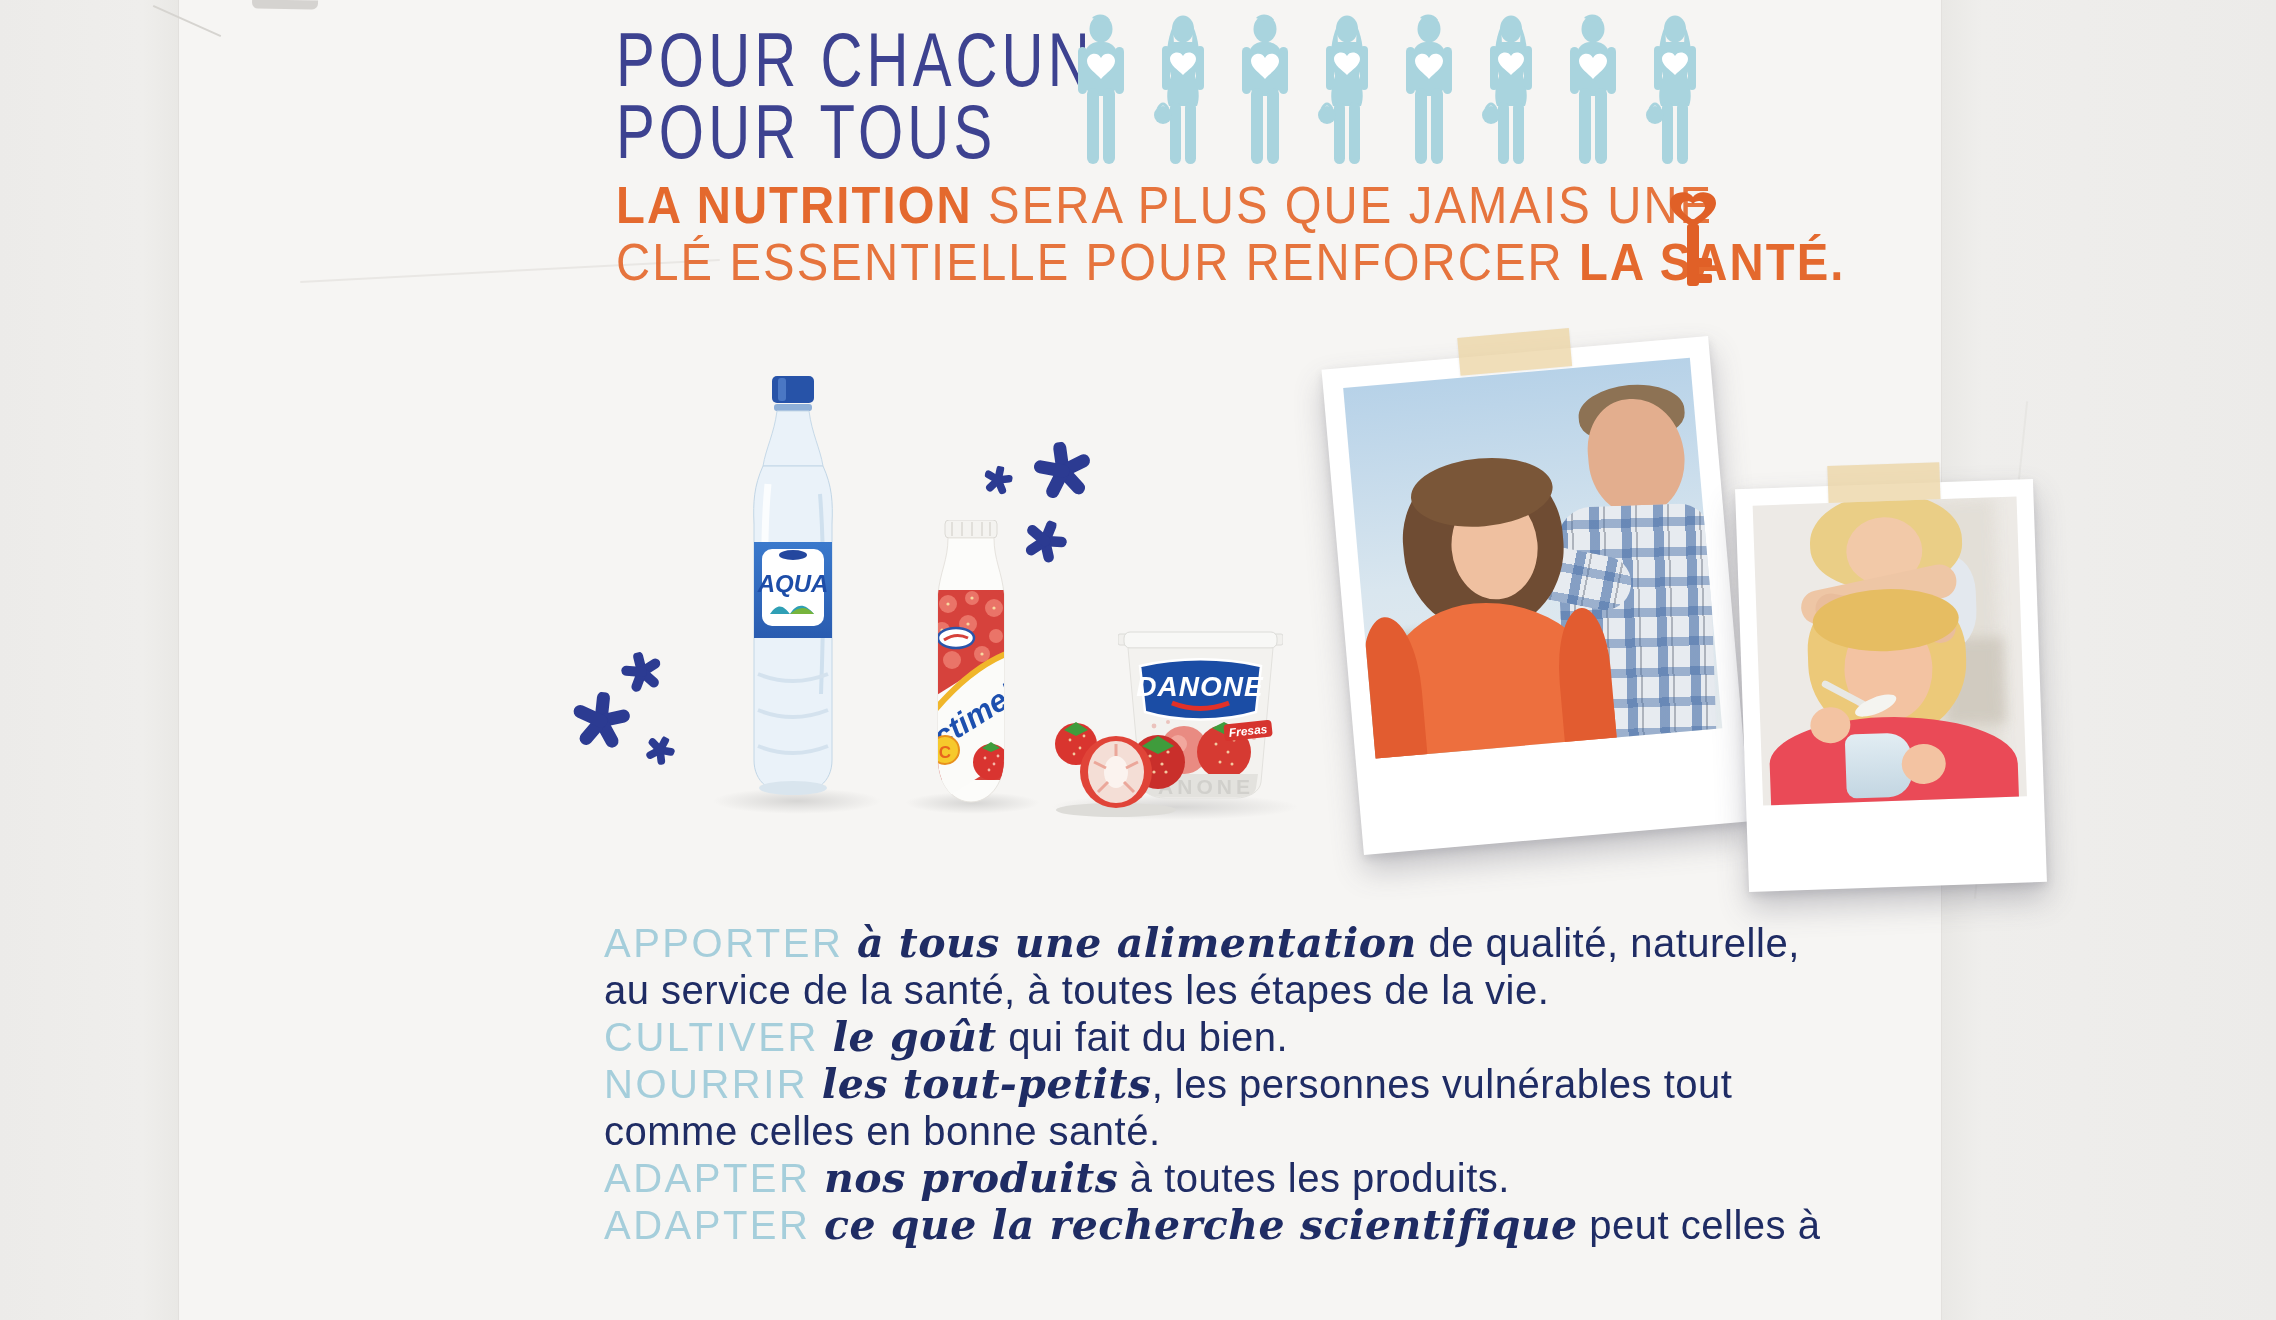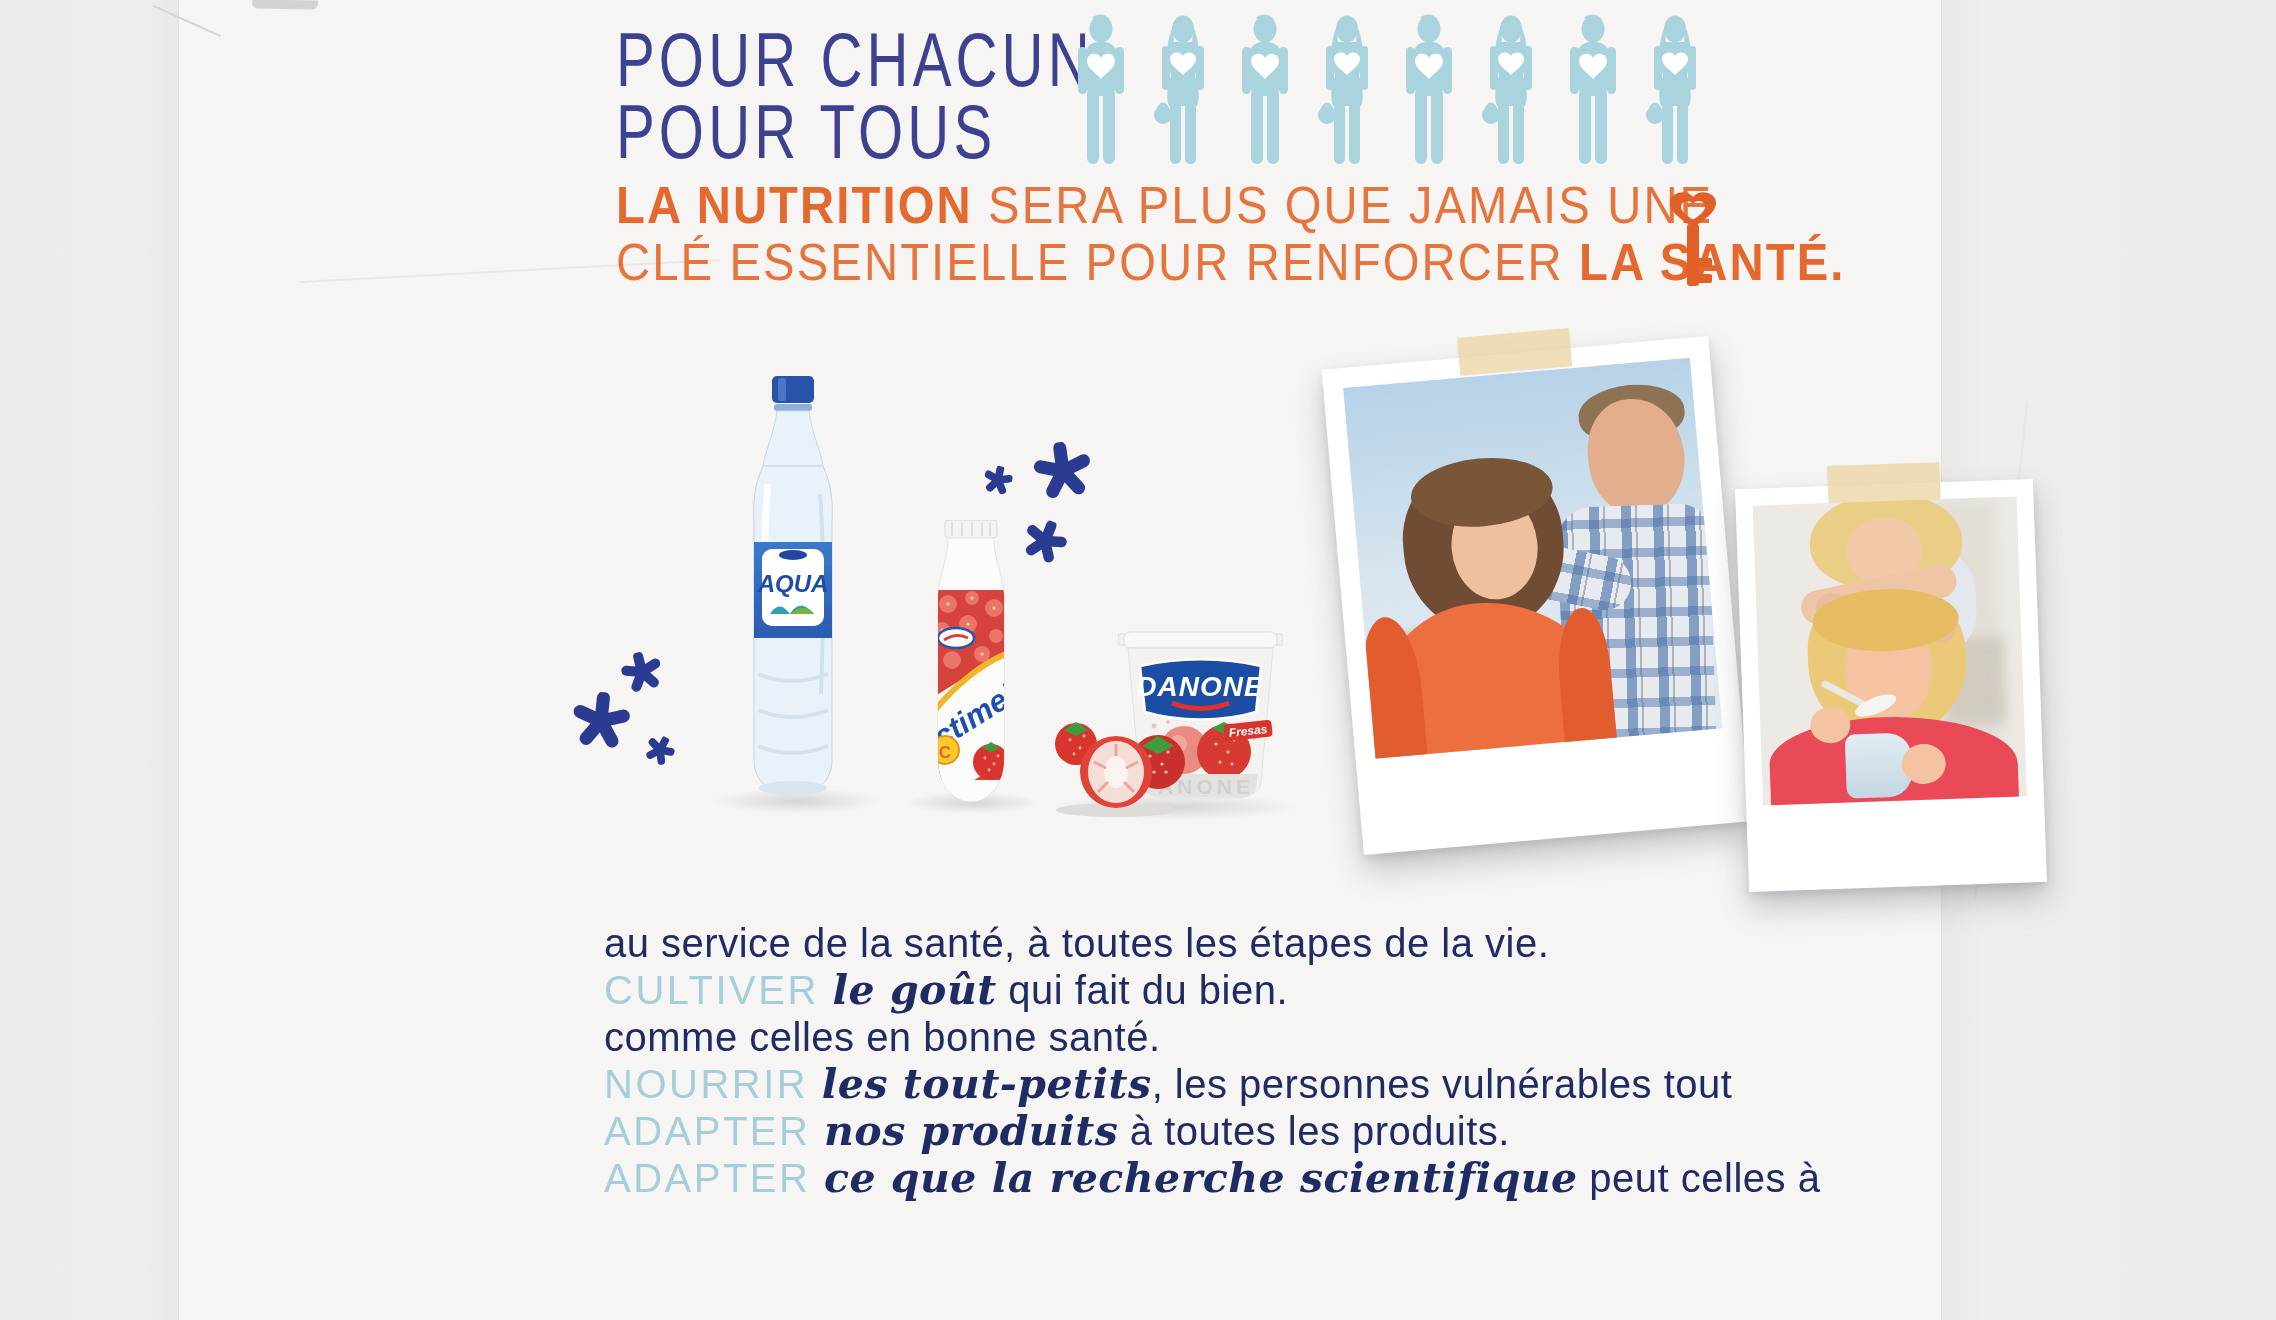--- a/index.html
+++ b/index.html
@@ -474,21 +474,22 @@
       <div class="blob w2-top"></div>
       <div class="blob spoon-handle"></div>
       <div class="blob spoon-bowl"></div>
       <div class="blob hand-l"></div>
       <div class="blob cup"></div>
       <div class="blob hand-r"></div>
     </div>
   </figure>
 
   <section class="commitments">
+      <div class="c-line"><span class="c-keyword">APPORTER </span><span class="c-script">à tous une alimentation</span><span class="c-plain"> de qualité, naturelle,</span></div>
       <div class="c-line"><span class="c-plain">au service de la santé, à toutes les étapes de la vie.</span></div>
       <div class="c-line"><span class="c-keyword">CULTIVER </span><span class="c-script">le goût</span><span class="c-plain"> qui fait du bien.</span></div>
+      <div class="c-line"><span class="c-keyword">NOURRIR </span><span class="c-script">les tout-petits</span><span class="c-plain">, les personnes vulnérables tout</span></div>
       <div class="c-line"><span class="c-plain">comme celles en bonne santé.</span></div>
-      <div class="c-line"><span class="c-keyword">NOURRIR </span><span class="c-script">les tout-petits</span><span class="c-plain">, les personnes vulnérables tout</span></div>
       <div class="c-line"><span class="c-keyword">ADAPTER </span><span class="c-script">nos produits</span><span class="c-plain"> à toutes les produits.</span></div>
       <div class="c-line"><span class="c-keyword">ADAPTER </span><span class="c-script">ce que la recherche scientifique</span><span class="c-plain"> peut celles à</span></div>
     </section>
 
 </div>
 
 </body></html>

